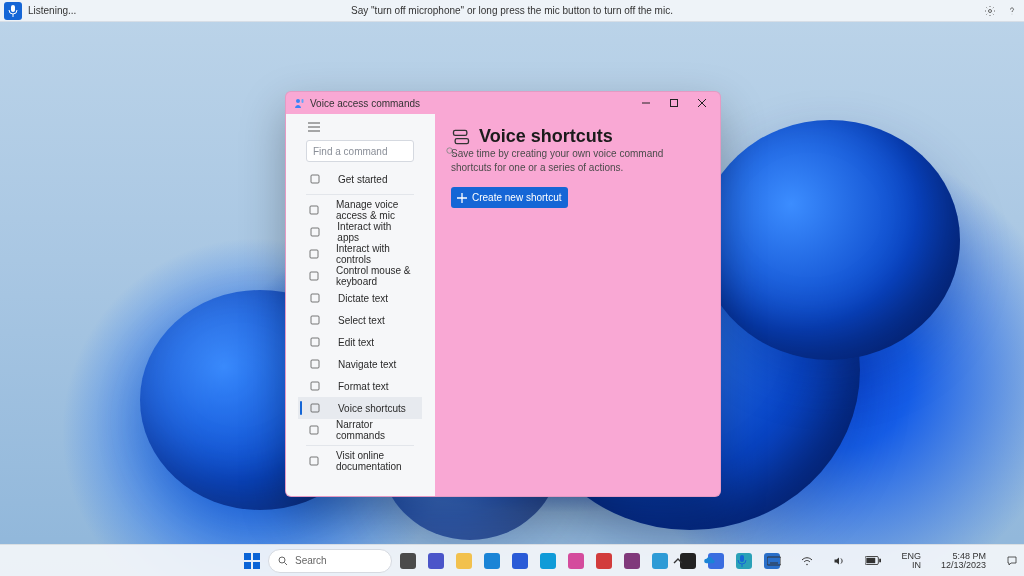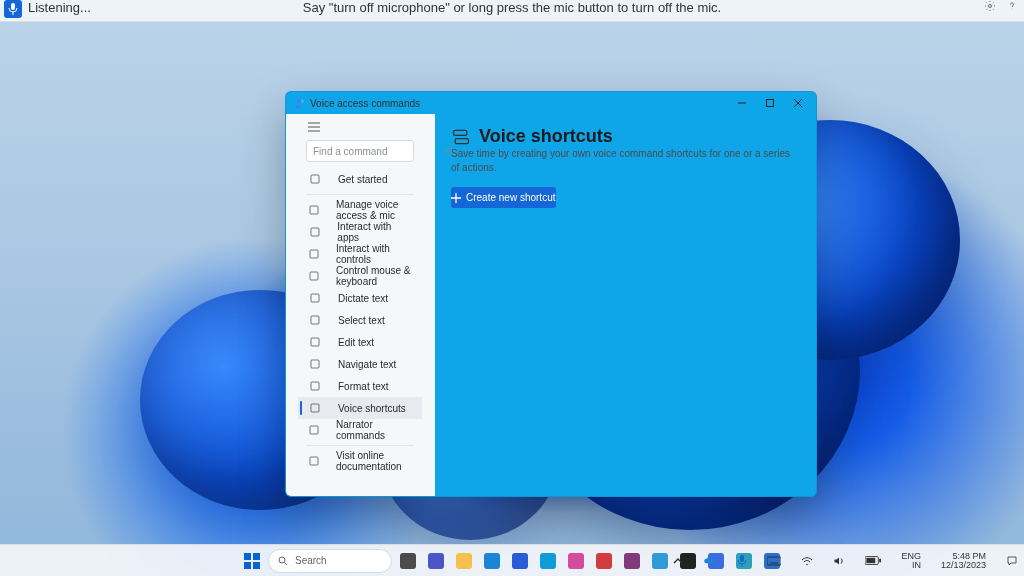--- a/index.html
+++ b/index.html
@@ -17,34 +17,34 @@
   .bloom {
     position:absolute; border-radius:50%;
     background: radial-gradient(circle at 35% 35%, #3c8dff, #0946c8 55%, #052e92 100%);
     box-shadow: inset -20px -25px 50px rgba(0,0,30,.4), 0 20px 50px rgba(8,40,120,.25);
   }
 
   
   .va-bar {
     position:absolute; top:0; left:0; right:0; height:22px;
     background:#eef3f8; border-bottom:1px solid #d7dee6;
-    display:flex; font-size:13px; color:#444; z-index:5;
+    display:flex; align-items:center; font-size:10px; color:#444; z-index:5;
   }
   .va-mic {
     width:18px; height:18px; margin-left:4px; border-radius:3px;
     background:#1566d6; display:flex; align-items:center; justify-content:center;
   }
   .va-bar .status { margin-left:6px; color:#333; }
   .va-bar .hint  { position:absolute; left:50%; transform:translateX(-50%); color:#333; }
   .va-bar .right { position:absolute; right:6px; display:flex; gap:10px; color:#555; }
 
   
   .win {
-    position:absolute; left:285px; top:91px; width:532px; height:406px;
-    background:#0ea5e9; border:1px solid rgba(0,0,0,.08); border-radius:6px;
+    position:absolute; left:285px; top:91px; width:436px; height:406px;
+    background:#f9a8d4; border:1px solid rgba(0,0,0,.08); border-radius:6px;
     box-shadow:0 18px 45px rgba(0,0,0,.28);
     display:flex; flex-direction:column; overflow:hidden; z-index:10;
   }
   .titlebar {
     height:22px; display:flex; align-items:center; font-size:10px; color:#333;
     padding:0 4px; flex:none;
   }
   .titlebar .ttl { display:flex; align-items:center; gap:4px; margin-left:4px; }
   .titlebar .spacer { flex:1; }
   .winbtn { width:28px; height:22px; display:flex; align-items:center; justify-content:center; color:#222; }
@@ -74,21 +74,21 @@
   }
   .nav-sep{ height:1px; background:#e3e6eb; margin:4px 8px; }
   .nav-ico{ width:14px; display:flex; justify-content:center; color:#555;}
 
   
   .panel { flex:1; padding:12px 16px 16px 16px; color:#1b1b1b; }
   .panel h1 { font-size:18px; font-weight:600; display:flex; align-items:center; gap:8px;}
   .panel p  { font-size:10px; color:#4b4b4b; line-height:1.4;}
   .primary-btn{
     margin-top:12px; background:#1566d6; color:#fff; border:none; border-radius:3px;
-    font-size:10px; padding:5px 0; display:inline-flex; align-items:center; gap:5px;
+    font-size:10px; padding:5px 6px; display:inline-flex; align-items:center; gap:5px;
   }
 
   
   .taskbar{
     position:absolute; left:0; right:0; bottom:0; height:32px;
     background:rgba(244,246,250,.92); border-top:1px solid rgba(0,0,0,.08);
     display:flex; align-items:center; z-index:20; font-size:10px; color:#333;
   }
   .tb-center{ position:absolute; left:50%; transform:translateX(-50%);
               display:flex; align-items:center; gap:4px;}

